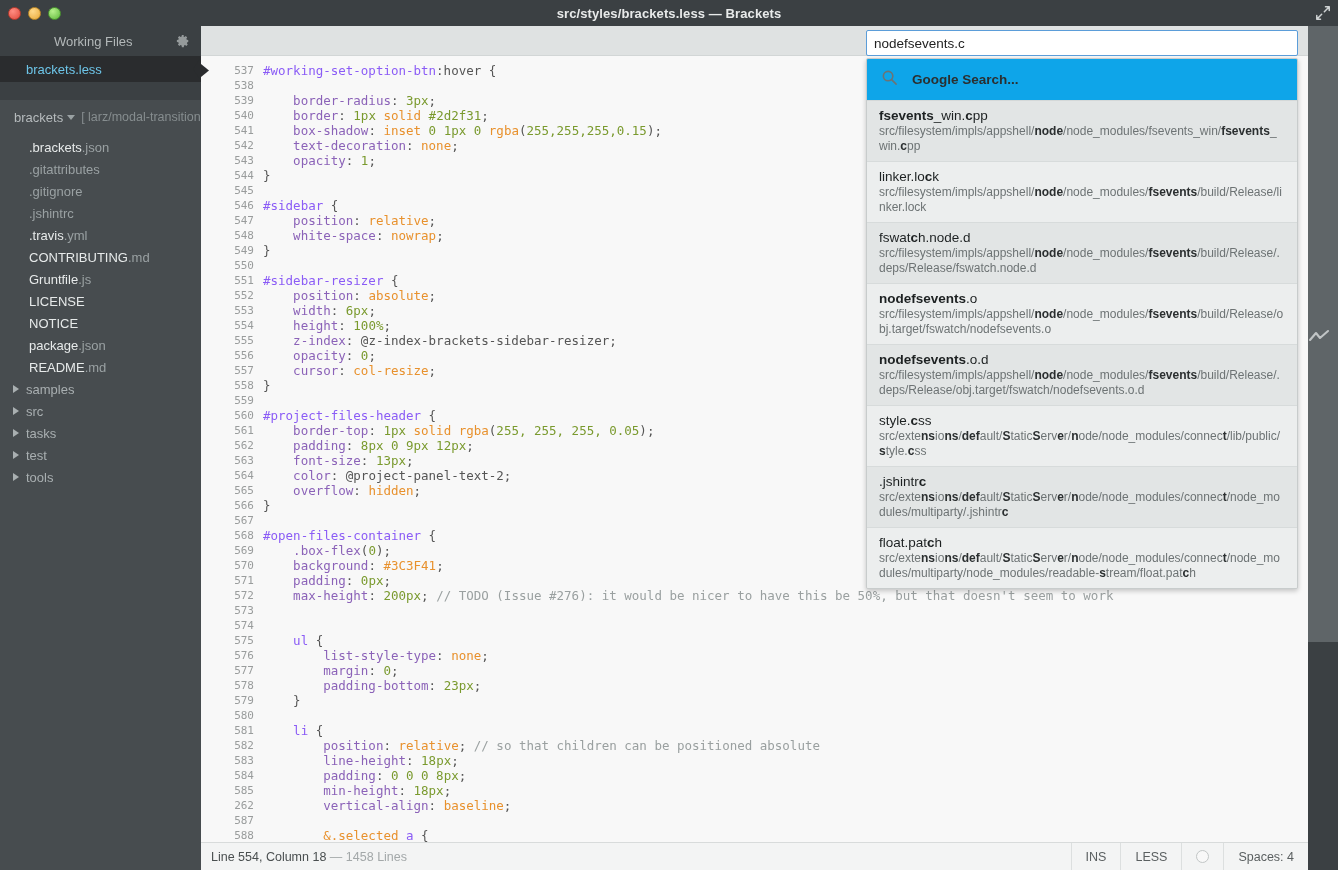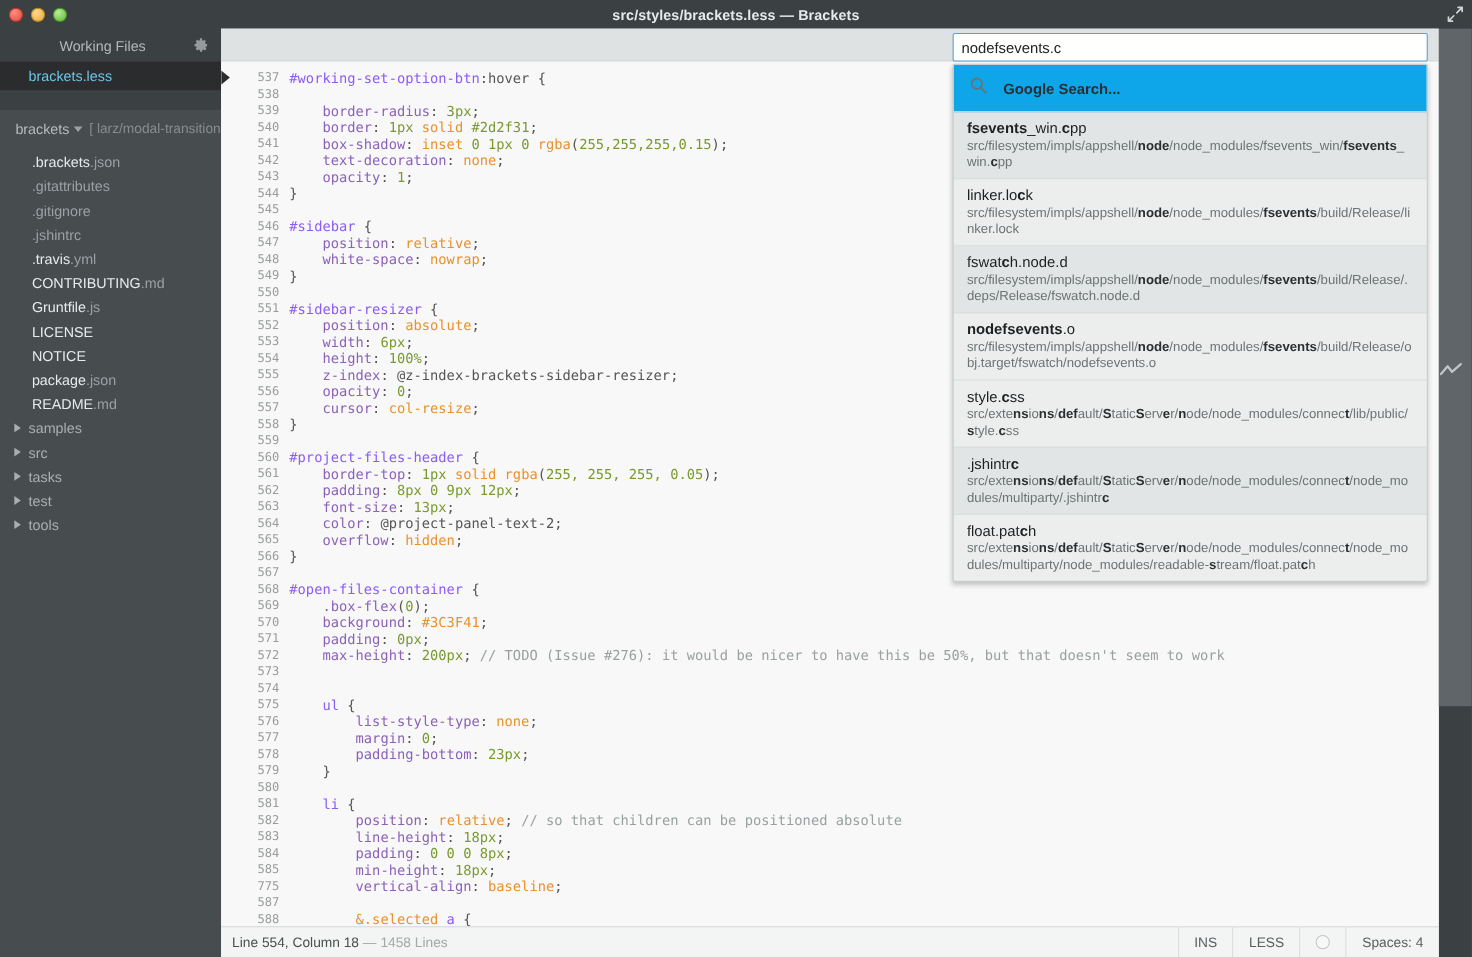--- a/index.html
+++ b/index.html
@@ -336,21 +336,21 @@
         <div class="cline"><span class="lnum">576</span><span class="ctext"><span>        </span><span class="tok-prop">list-style-type</span><span class="tok-punc">: </span><span class="tok-val">none</span><span class="tok-punc">;</span></span></div>
         <div class="cline"><span class="lnum">577</span><span class="ctext"><span>        </span><span class="tok-prop">margin</span><span class="tok-punc">: </span><span class="tok-num">0</span><span class="tok-punc">;</span></span></div>
         <div class="cline"><span class="lnum">578</span><span class="ctext"><span>        </span><span class="tok-prop">padding-bottom</span><span class="tok-punc">: </span><span class="tok-num">23px</span><span class="tok-punc">;</span></span></div>
         <div class="cline"><span class="lnum">579</span><span class="ctext"><span>    </span><span class="tok-punc">}</span></span></div>
         <div class="cline"><span class="lnum">580</span><span class="ctext"></span></div>
         <div class="cline"><span class="lnum">581</span><span class="ctext"><span>    </span><span class="tok-sel">li</span><span class="tok-punc"> {</span></span></div>
         <div class="cline"><span class="lnum">582</span><span class="ctext"><span>        </span><span class="tok-prop">position</span><span class="tok-punc">: </span><span class="tok-val">relative</span><span class="tok-punc">; </span><span class="tok-com">// so that children can be positioned absolute</span></span></div>
         <div class="cline"><span class="lnum">583</span><span class="ctext"><span>        </span><span class="tok-prop">line-height</span><span class="tok-punc">: </span><span class="tok-num">18px</span><span class="tok-punc">;</span></span></div>
         <div class="cline"><span class="lnum">584</span><span class="ctext"><span>        </span><span class="tok-prop">padding</span><span class="tok-punc">: </span><span class="tok-num">0 0 0 8px</span><span class="tok-punc">;</span></span></div>
         <div class="cline"><span class="lnum">585</span><span class="ctext"><span>        </span><span class="tok-prop">min-height</span><span class="tok-punc">: </span><span class="tok-num">18px</span><span class="tok-punc">;</span></span></div>
-        <div class="cline"><span class="lnum">775</span><span class="ctext"><span>        </span><span class="tok-prop">vertical-align</span><span class="tok-punc">: </span><span class="tok-val">baseline</span><span class="tok-punc">;</span></span></div>
+        <div class="cline"><span class="lnum">262</span><span class="ctext"><span>        </span><span class="tok-prop">vertical-align</span><span class="tok-punc">: </span><span class="tok-val">baseline</span><span class="tok-punc">;</span></span></div>
         <div class="cline"><span class="lnum">587</span><span class="ctext"></span></div>
         <div class="cline"><span class="lnum">588</span><span class="ctext"><span>        </span><span class="tok-amp">&amp;.selected</span><span> </span><span class="tok-sel">a</span><span class="tok-punc"> {</span></span></div>
       </div>
 
     <div class="statusbar">
       <div class="sb-left">
         <span>Line 554, Column 18</span>
         <span class="muted">—</span>
         <span class="muted">1458</span>
         <span class="muted">Lines</span>
@@ -424,20 +424,24 @@
             <div class="dd-path">src/filesystem/impls/appshell/<b>node</b>/node_modules/<b>fsevents</b>/build/Release/linker.lock</div>
           </div>
           <div class="dd-item">
             <div class="dd-name">fswat<b>c</b>h.node.d</div>
             <div class="dd-path">src/filesystem/impls/appshell/<b>node</b>/node_modules/<b>fsevents</b>/build/Release/.deps/Release/fswatch.node.d</div>
           </div>
           <div class="dd-item alt">
             <div class="dd-name"><b>nodefsevents</b>.o</div>
             <div class="dd-path">src/filesystem/impls/appshell/<b>node</b>/node_modules/<b>fsevents</b>/build/Release/obj.target/fswatch/nodefsevents.o</div>
           </div>
+          <div class="dd-item">
+            <div class="dd-name"><b>nodefsevents</b>.o.d</div>
+            <div class="dd-path">src/filesystem/impls/appshell/<b>node</b>/node_modules/<b>fsevents</b>/build/Release/.deps/Release/obj.target/fswatch/nodefsevents.o.d</div>
+          </div>
           <div class="dd-item alt">
             <div class="dd-name">style.<b>c</b>ss</div>
             <div class="dd-path">src/exte<b>ns</b>io<b>ns</b>/<b>def</b>ault/<b>S</b>tatic<b>S</b>erv<b>e</b>r/<b>n</b>ode/node_modules/connec<b>t</b>/lib/public/<b>s</b>tyle.<b>c</b>ss</div>
           </div>
           <div class="dd-item">
             <div class="dd-name">.jshintr<b>c</b></div>
             <div class="dd-path">src/exte<b>ns</b>io<b>ns</b>/<b>def</b>ault/<b>S</b>tatic<b>S</b>erv<b>e</b>r/<b>n</b>ode/node_modules/connec<b>t</b>/node_modules/multiparty/.jshintr<b>c</b></div>
           </div>
           <div class="dd-item alt">
             <div class="dd-name">float.pat<b>c</b>h</div>

